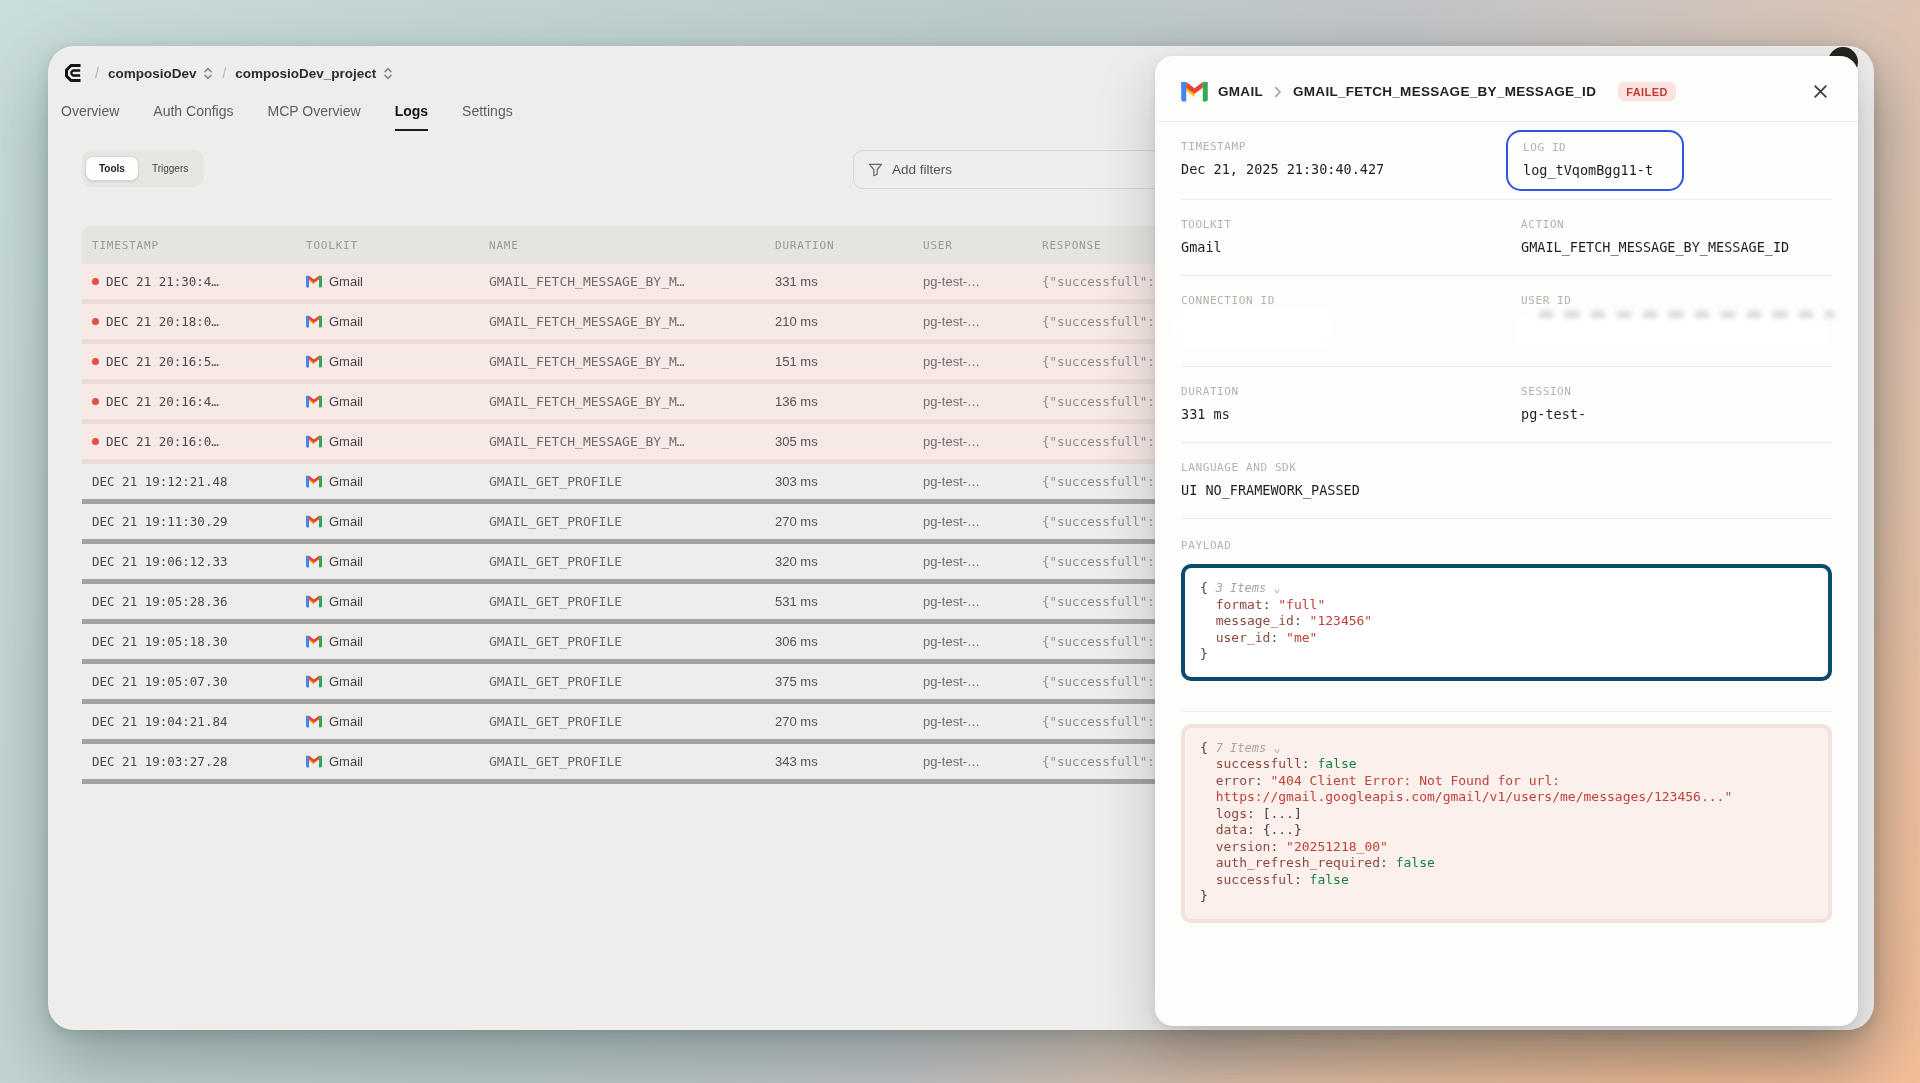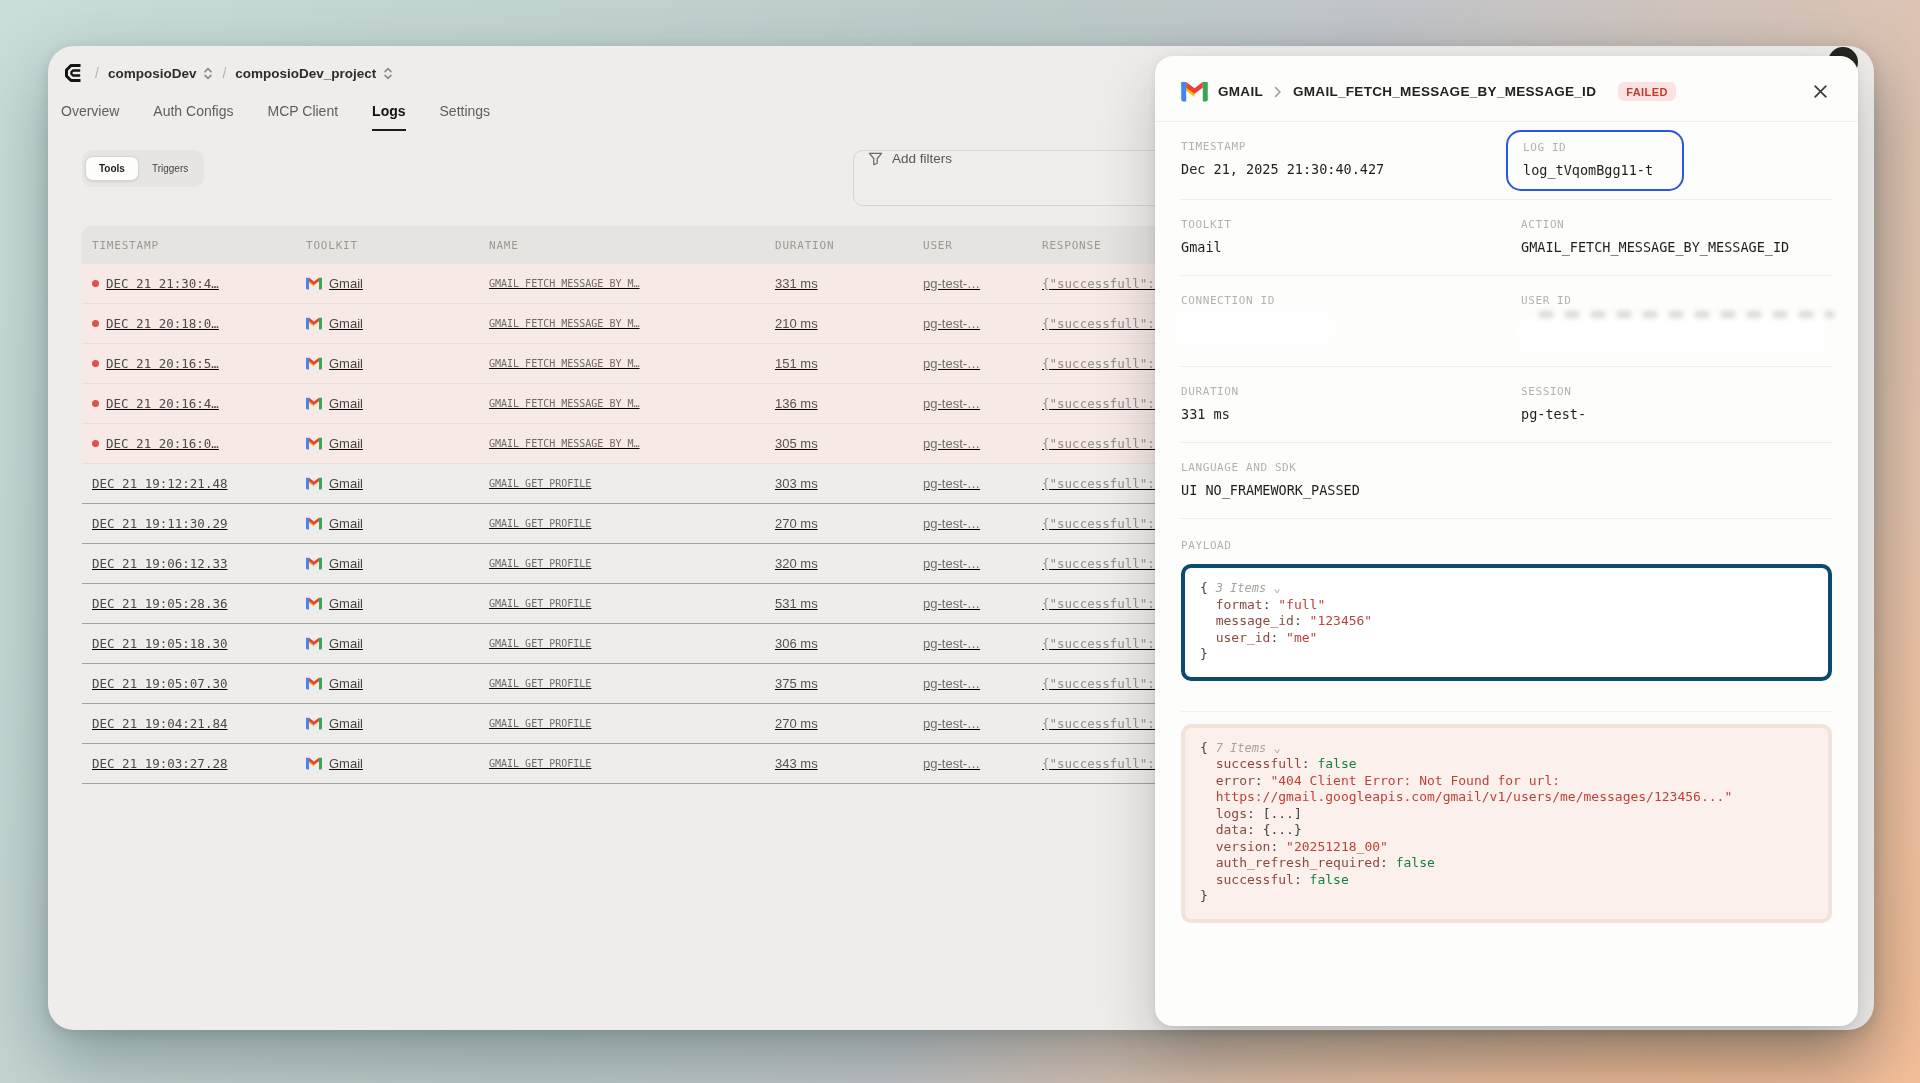--- a/index.html
+++ b/index.html
@@ -30,40 +30,40 @@
 
   .controls{ position:absolute; left:0; top:104px; width:100%; height:44px; }
   .segmented{
     position:absolute; left:34px; top:0; display:flex; align-items:center;
     background:#e6e5e2; border-radius:10px; padding:3px; height:37px;
   }
   .seg{ font-size:10px; color:#454442; padding:6px 13px; border-radius:8px; cursor:pointer; }
   .seg.active{ background:#fdfdfc; color:#1d1d1b; font-weight:600;
     border:1px solid #d7d5d1; box-shadow:0 1px 2px rgba(0,0,0,.08); }
   .add-filters{
-    position:absolute; left:805px; top:0; width:372px; height:56px;
-    display:flex; align-items:flex-start; gap:9px; padding:0 14px;
+    position:absolute; left:805px; top:0; width:372px; height:39px;
+    display:flex; align-items:center; gap:9px; padding:0 14px;
     background:#efeeec; border:1px solid #d7d5d1; border-radius:10px;
     font-size:13.5px; color:#575652; cursor:pointer; font-family:inherit;
   }
 
   
   .table{ position:absolute; left:34px; top:180px; width:1760px; }
   .thead,.trow{
     display:grid; grid-template-columns:214px 183px 286px 148px 119px 1fr;
     align-items:center; padding-left:10px;
   }
   .thead{ background:#e5e4e1; border-radius:9px 9px 0 0; height:38px; }
   .th{ font-family:"DejaVu Sans Mono", monospace; font-size:11px; letter-spacing:.8px; color:#9b9994; }
-  .trow{ height:40px; border-bottom:1px solid #a3a3a3; cursor:pointer;text-decoration:underline; }
+  .trow{ height:40px; border-bottom:5px solid #a3a3a3; cursor:pointer; }
   .trow.failed{ background:#f6e9e6; border-bottom-color:#ecdcd7; }
   .dot{ width:7px; height:7px; border-radius:50%; background:#dd5146; display:inline-block; margin-right:7px; flex:0 0 auto; }
   .c-timestamp{ font-family:"DejaVu Sans Mono", monospace; font-size:12.5px; color:#4c4a47; display:flex; align-items:center; white-space:nowrap; overflow:hidden; }
   .c-toolkit{ display:flex; align-items:center; gap:7px; font-size:13px; color:#474542; }
-  .c-name{ font-family:"DejaVu Sans Mono", monospace; font-size:10px; color:#6e6c68; white-space:nowrap; overflow:hidden; }
+  .c-name{ font-family:"DejaVu Sans Mono", monospace; font-size:13px; color:#6e6c68; white-space:nowrap; overflow:hidden; }
   .c-duration{ font-size:13px; color:#555350; }
   .c-user{ font-size:13px; color:#716f6b; white-space:nowrap; }
   .c-response{ font-family:"DejaVu Sans Mono", monospace; font-size:12.5px; color:#918f8a; white-space:nowrap; overflow:hidden; }
 
   .avatar{ position:absolute; right:16px; top:1px; width:30px; height:30px; border-radius:50%; background:#26251f; cursor:pointer; }
 
   
   .panel{
     position:absolute; left:1155px; top:56px; width:703px; height:970px;
     background:#fdfdfc; border-radius:18px;
@@ -137,21 +137,21 @@
       <svg viewBox="0 0 10 13" width="10" height="13" fill="none" stroke="#8a8884" stroke-width="1.5" stroke-linecap="round" stroke-linejoin="round">
         <path d="M2 4.6 L5 1.6 L8 4.6"></path>
           <path d="M2 8.4 L5 11.4 L8 8.4"></path>
       </svg>
     </span>
   </div>
 
   <div class="tabbar">
       <div class="tab">Overview</div>
       <div class="tab">Auth Configs</div>
-      <div class="tab">MCP Client</div>
+      <div class="tab">MCP Overview</div>
       <div class="tab active">Logs</div>
       <div class="tab">Settings</div>
     </div>
 
   <div class="controls">
     <div class="segmented">
       <div class="seg active">Tools</div>
       <div class="seg">Triggers</div>
     </div>
     <button class="add-filters">

